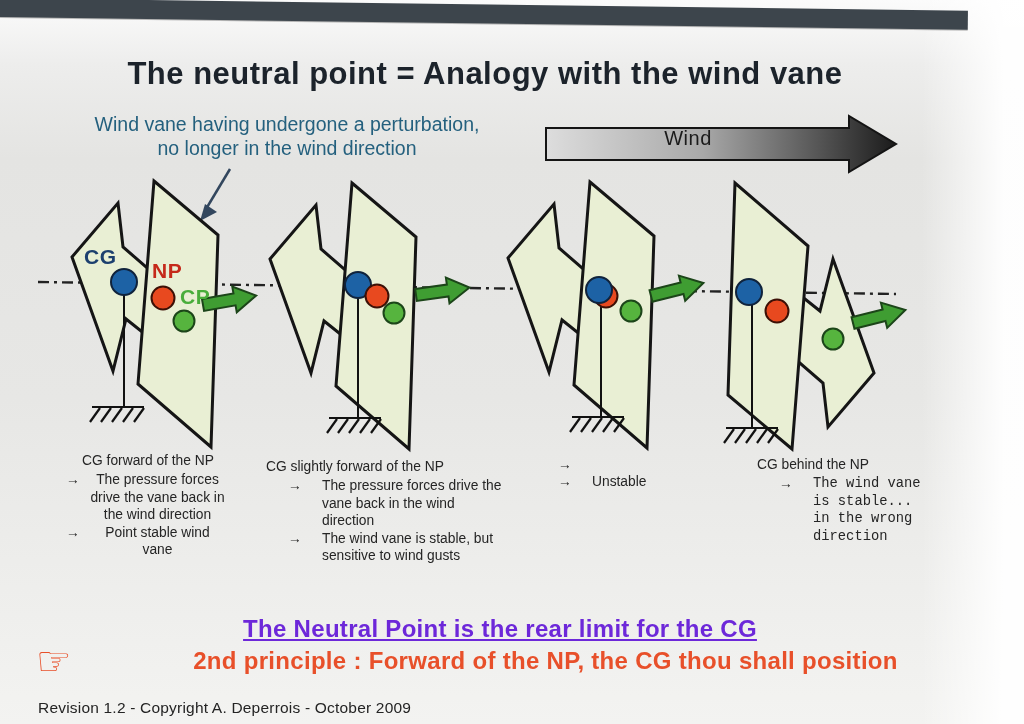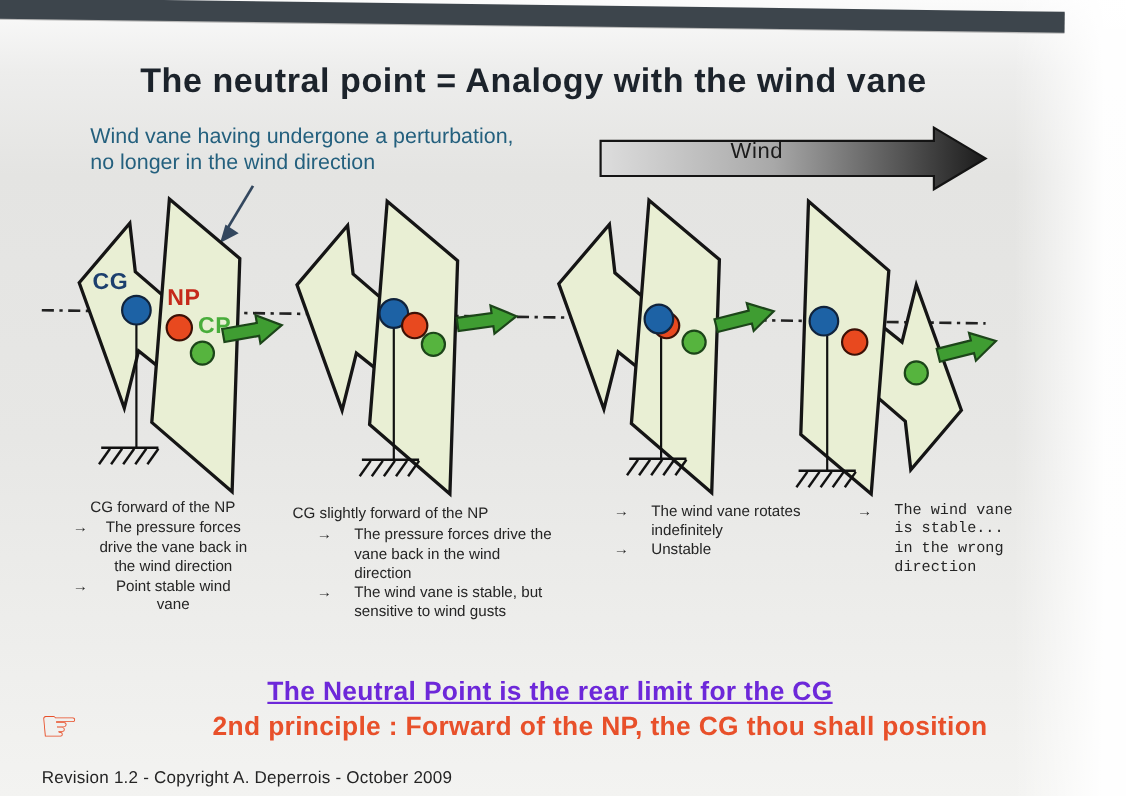--- a/index.html
+++ b/index.html
@@ -17,21 +17,21 @@
   .topbar{
     position:absolute;left:-4px;top:-2px;width:972px;height:19px;
     background:#3d454c;transform:rotate(0.75deg);transform-origin:left top;
     box-shadow:0 1px 0 rgba(0,0,0,.25);
   }
   .title{
     position:absolute;left:55px;top:56px;width:860px;text-align:center;
     font-size:31px;font-weight:bold;color:#1c232b;letter-spacing:.5px;
   }
   .subtitle{
-    position:absolute;left:82px;top:112px;width:410px;
+    position:absolute;left:82px;top:112px;width:410px;text-align:center;
     font-size:19.5px;color:#24607e;line-height:1.24;
   }
   .wind-svg{position:absolute;left:543px;top:112px;}
   .wind-label{
     position:absolute;left:628px;top:127px;width:120px;text-align:center;
     font-size:20px;color:#1b1b1b;letter-spacing:.5px;
   }
   .diagram-svg{position:absolute;left:30px;top:165px;}
   .ptlabel{position:absolute;font-size:21px;font-weight:bold;letter-spacing:.5px;}
   .lbl-cg{left:84px;top:245px;color:#1c3f6e;}
@@ -179,29 +179,29 @@
   </div>
   <div class="brow">
     <span class="arr">→</span>
     <span class="btxt">The wind vane is stable, but sensitive to wind gusts</span>
   </div>
 </div>
 
 <div class="panel p3">
   <div class="brow">
     <span class="arr">→</span>
-    <span class="btxt">The wind vane rotates indefinitely</span>
   </div>
   <div class="brow">
     <span class="arr">→</span>
     <span class="btxt">Unstable</span>
   </div>
 </div>
 
 <div class="panel p4">
+  <span class="head">CG behind the NP</span>
   <div class="brow">
     <span class="arr">→</span>
     <span class="btxt">The wind vane is stable... in the wrong direction</span>
   </div>
 </div>
 
 <div class="conclusion">The Neutral Point is the rear limit for the CG</div>
 
 <div class="principle-row">
   <span class="hand">☞</span>

